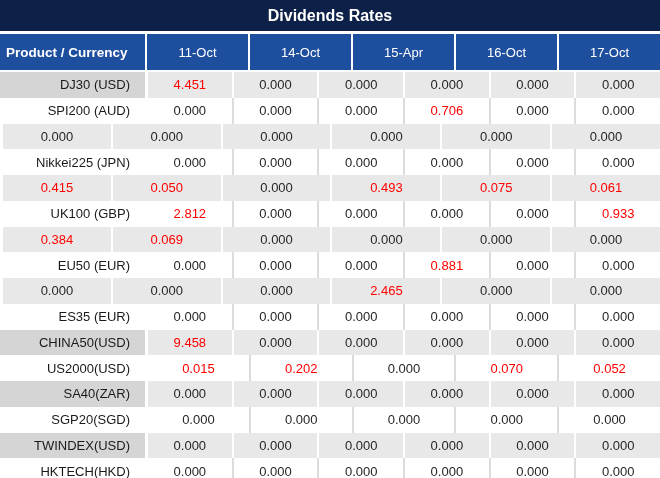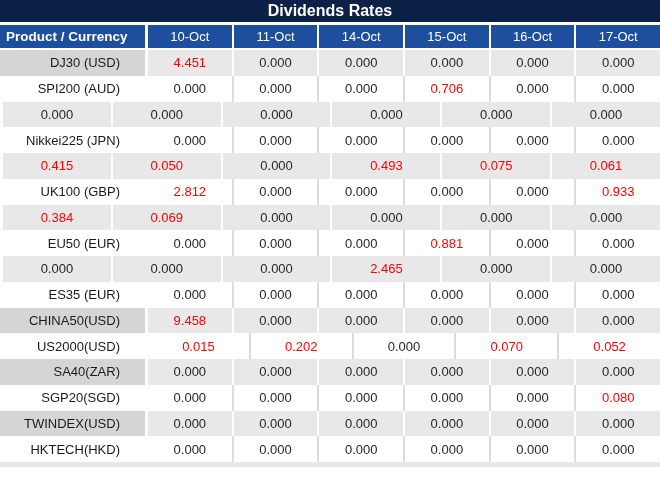--- a/index.html
+++ b/index.html
@@ -15,34 +15,34 @@
   .widget {
     width: 660px;
     height: 478px;
     background: #ffffff;
     font-family: "Liberation Sans", sans-serif;
     display: flex;
     flex-direction: column;
     overflow: hidden;
   }
   .title-bar {
-    height: 22px;
+    height: 31px;
     flex: none;
     background: var(--title-bg);
     color: #ffffff;
     font-size: 16px;
     font-weight: bold;
     display: flex;
     align-items: center;
     justify-content: center;
   }
   .gap-a { height: 3px; flex: none; background: #ffffff; }
   .gap-b { height: 2px; flex: none; background: #ffffff; }
   .header-row {
-    height: 23px;
+    height: 36px;
     flex: none;
     display: flex;
   }
   .header-row .hcell {
     background: var(--header-bg);
     color: #ffffff;
     font-size: 13px;
     display: flex;
     align-items: center;
     box-sizing: border-box;
@@ -63,21 +63,21 @@
   .hcell.value-col.first { border-left-width: 3px; }
   .tbody { flex: none; display: flex; flex-direction: column; }
   .row { height: 25.75px; flex: none; display: flex; }
   .row .product {
     width: 145px;
     flex: none;
     box-sizing: border-box;
     display: flex;
     align-items: center;
     justify-content: flex-end;
-    padding-right: 25px;
+    padding-right: 15px;
     font-size: 13px;
     color: #1a1a1a;
     background: #ffffff;
   }
   .row .value {
     flex: 1;
     box-sizing: border-box;
     display: flex;
     align-items: center;
     justify-content: center;
@@ -97,24 +97,23 @@
 <body>
 
 <div class="widget">
 
   <div class="title-bar">Dividends Rates</div>
 
   <div class="gap-a"></div>
 
   <div class="header-row">
     <div class="hcell product-col">Product / Currency</div>
-    <div class="hcell value-col first">10-Oct</div>
     <div class="hcell value-col">11-Oct</div>
     <div class="hcell value-col">14-Oct</div>
-    <div class="hcell value-col">15-Oct</div>
+    <div class="hcell value-col">15-Apr</div>
     <div class="hcell value-col">16-Oct</div>
     <div class="hcell value-col">17-Oct</div>
   </div>
 
   <div class="gap-b"></div>
 
   <div class="tbody">
       <div class="row gray">
     <div class="product">DJ30 (USD)</div>
     <div class="value first red">4.451</div>
@@ -227,21 +226,20 @@
     <div class="value">0.000</div>
     <div class="value">0.000</div>
   </div>
       <div class="row white">
     <div class="product">SGP20(SGD)</div>
     <div class="value first">0.000</div>
     <div class="value">0.000</div>
     <div class="value">0.000</div>
     <div class="value">0.000</div>
     <div class="value">0.000</div>
-    <div class="value red">0.080</div>
   </div>
       <div class="row gray">
     <div class="product">TWINDEX(USD)</div>
     <div class="value first">0.000</div>
     <div class="value">0.000</div>
     <div class="value">0.000</div>
     <div class="value">0.000</div>
     <div class="value">0.000</div>
     <div class="value">0.000</div>
   </div>

